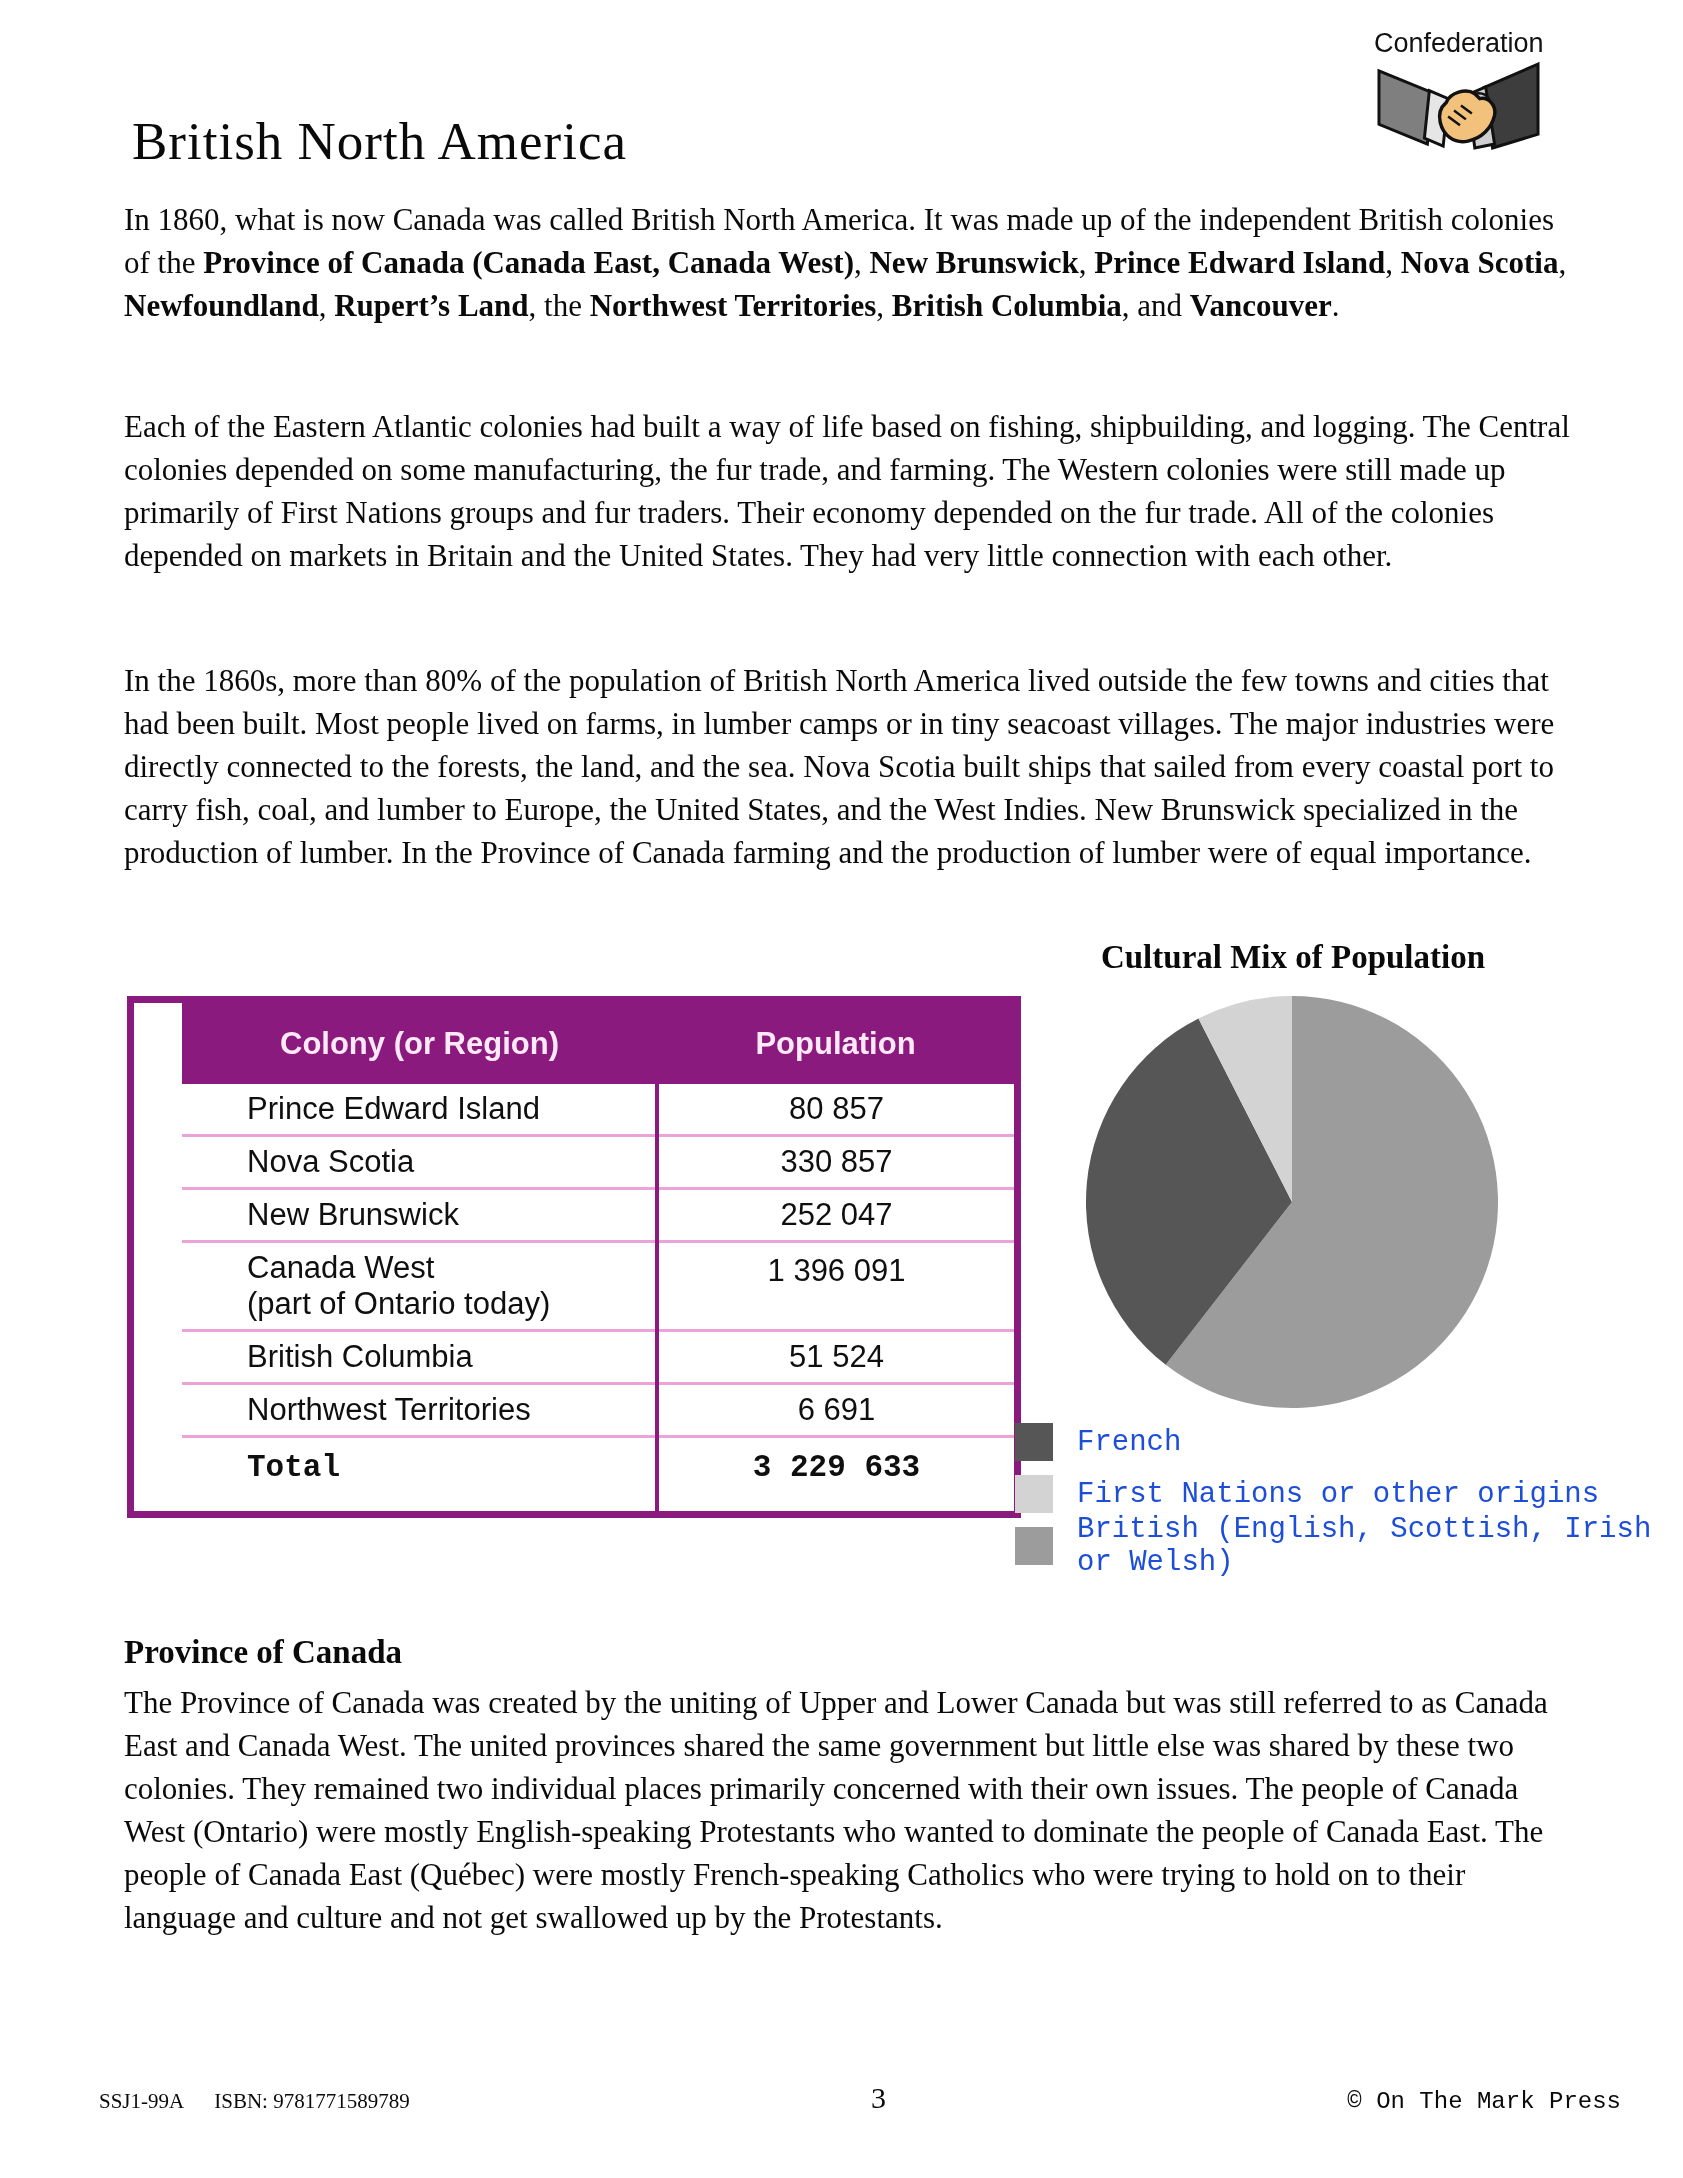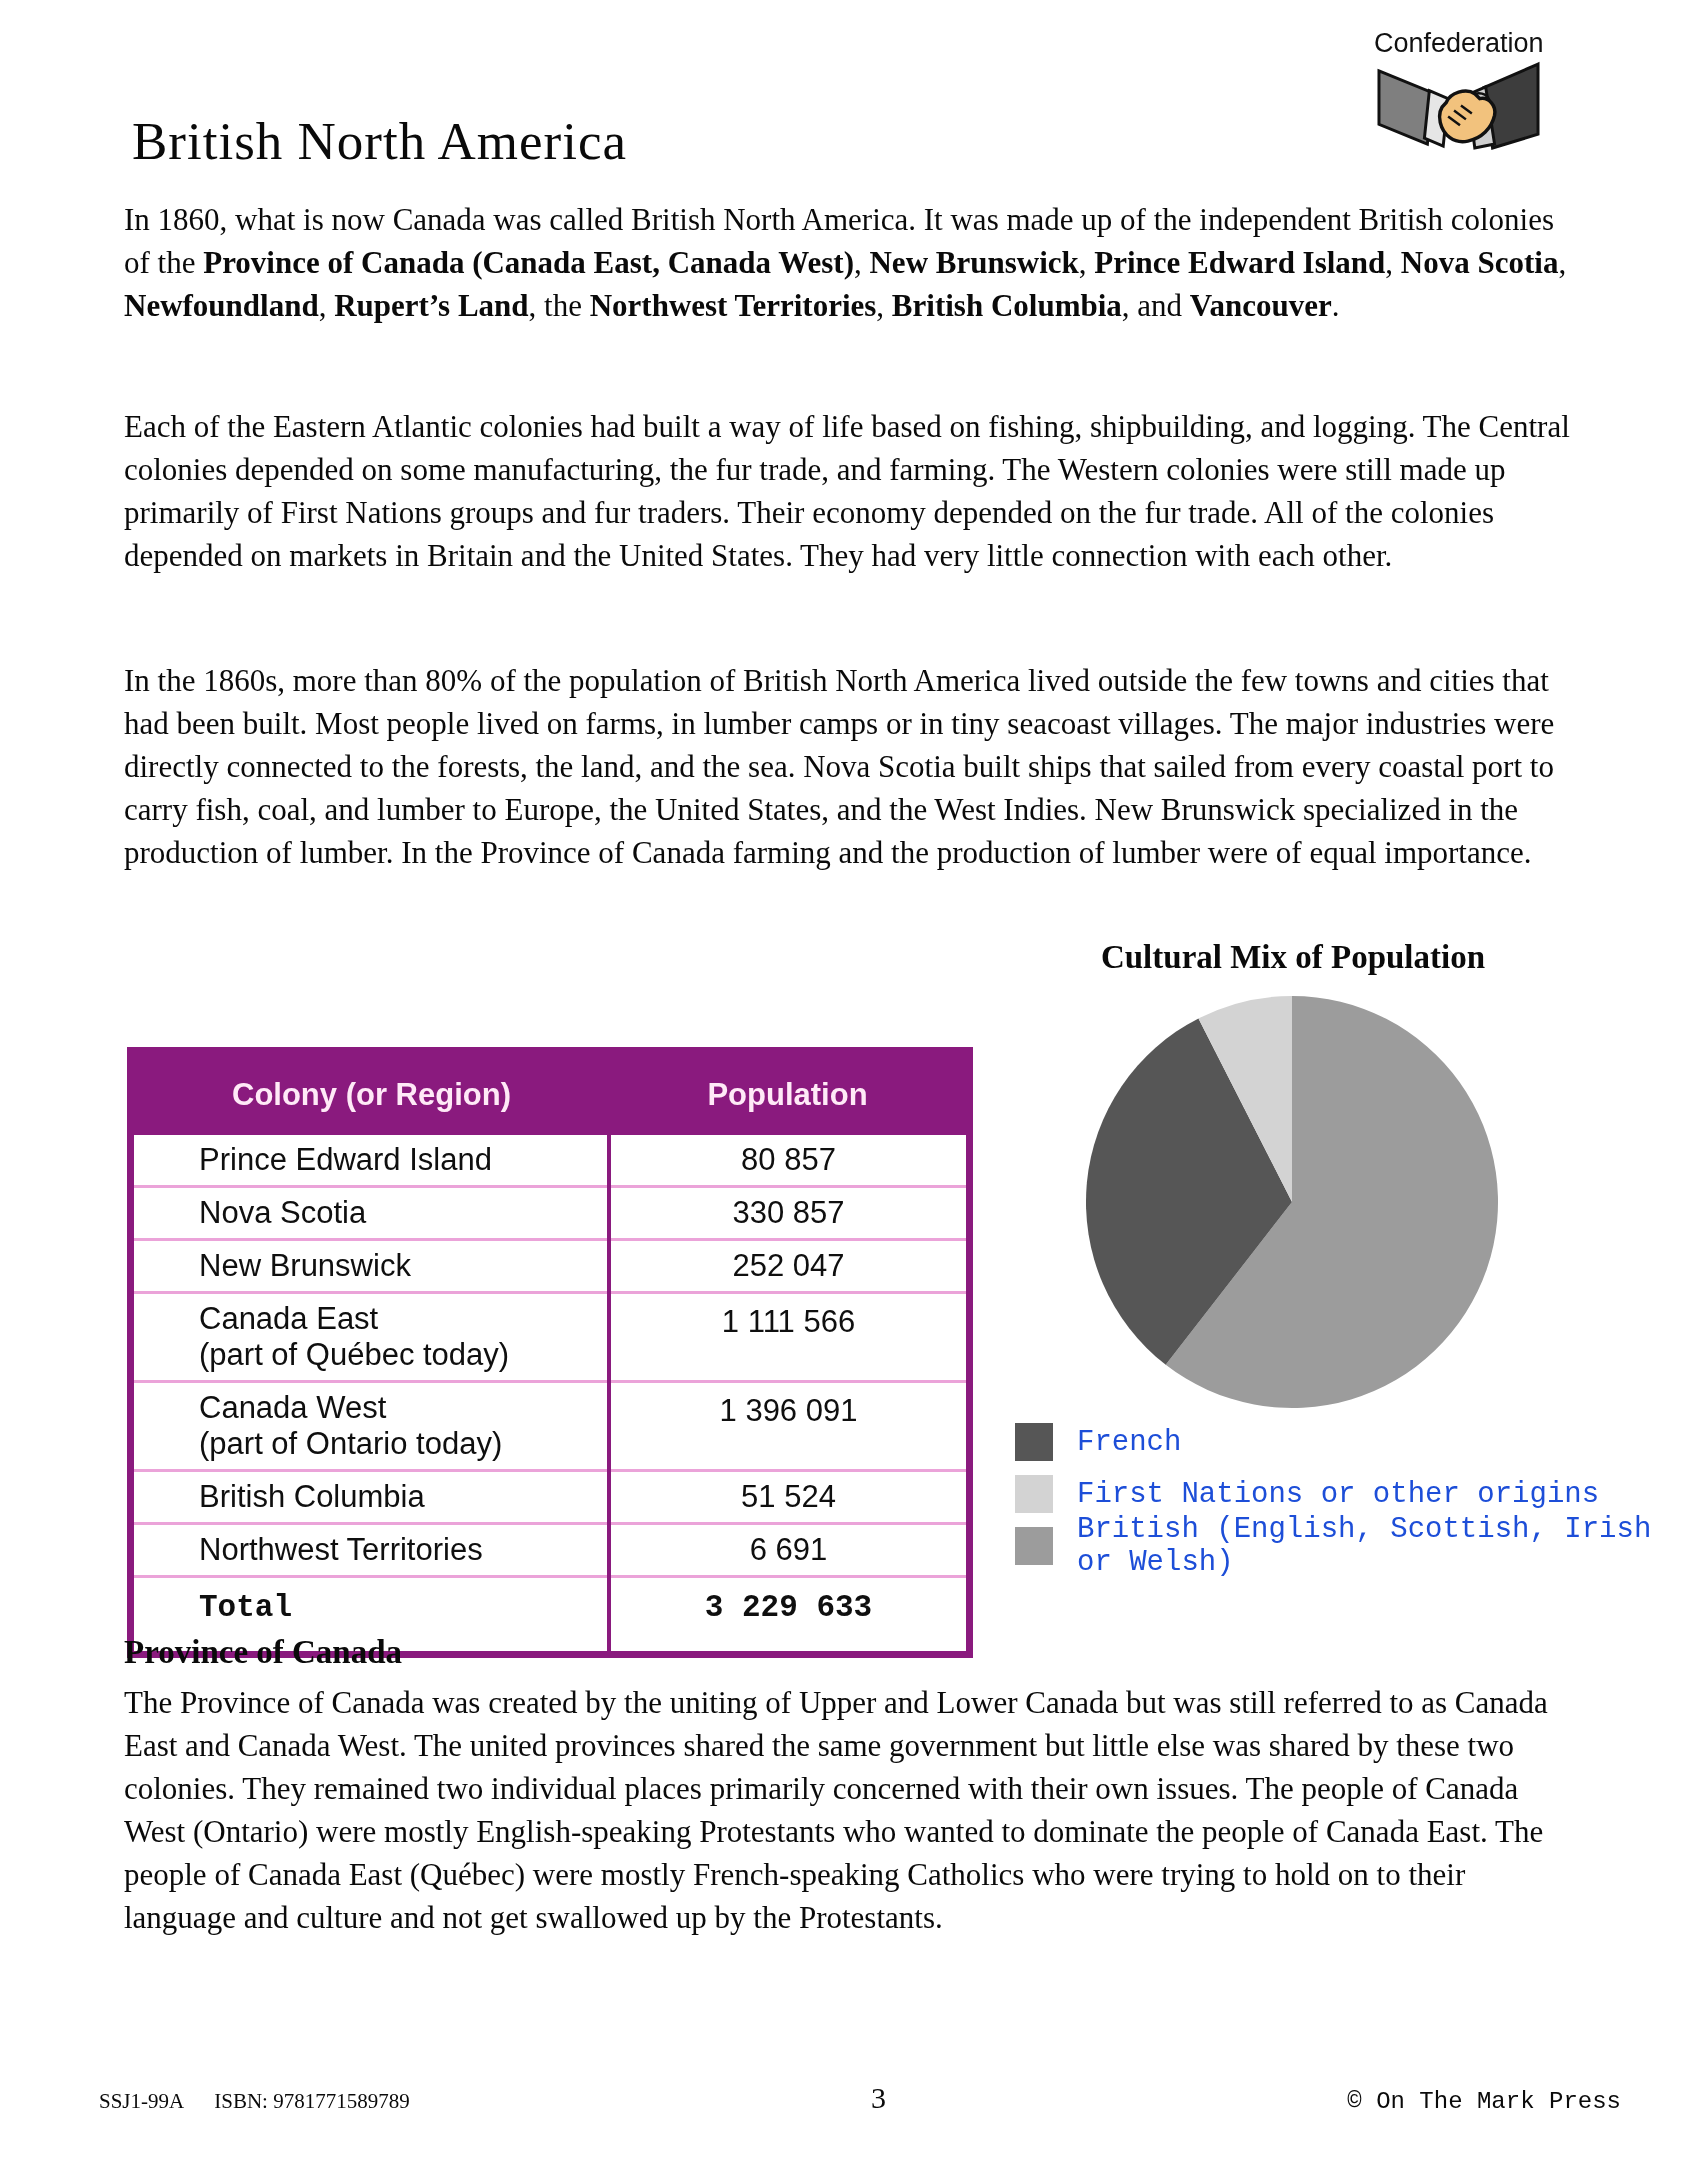--- a/index.html
+++ b/index.html
@@ -20,21 +20,21 @@
   #para1{top:198px;}
   #para2{top:405px;}
   #para3{top:659px;}
 
   
   .sec-heading{position:absolute;font-size:33px;font-weight:bold;margin:0;}
   #table-heading{left:124px;top:939px;}
   #chart-heading{left:1010px;top:939px;width:566px;text-align:center;}
   #province-heading{left:124px;top:1634px;}
   #province-body{top:1681px;}
-  .tbl-wrap{position:absolute;left:127px;top:1047px;width:832px;border:7px solid #8a1a7e;background:#fff;}
+  .tbl-wrap{position:absolute;left:127px;top:996px;width:832px;border:7px solid #8a1a7e;background:#fff;padding-left:48px;}
   .tbl-wrap table{width:100%;border-collapse:collapse;font-family:"Liberation Sans",sans-serif;font-size:31px;}
   .tbl-wrap th{background:#8a1a7e;color:#ffe9f7;font-weight:bold;height:79px;font-size:31px;}
   .tbl-wrap td{border-top:3px solid #eba3d9;padding:7px 0;color:#0f0f0f;vertical-align:middle;}
   .tbl-wrap tbody tr:first-child td{border-top:0;}
   .tbl-wrap td.colname{width:408px;padding-left:65px;border-right:4px solid #8a1a7e;}
   .tbl-wrap td.colval{text-align:center;}
   .tbl-wrap .sub{line-height:36px;}
   .tbl-wrap tr.total td{font-weight:bold;padding-top:12px;padding-bottom:26px;font-family:Liberation Mono, monospace;}
 
   
@@ -108,27 +108,20 @@
           <td class="colval">330 857</td>
         </tr>
         <tr>
           <td class="colname">
               <div>New Brunswick</div>
             </td>
           <td class="colval">252 047</td>
         </tr>
         <tr>
           <td class="colname">
-            <div>Canada East</div>
-            <div class="sub">(part of Québec today)</div>
-          </td>
-          <td class="colval" style="vertical-align:top;padding-top:10px;">1 111 566</td>
-        </tr>
-        <tr>
-          <td class="colname">
             <div>Canada West</div>
             <div class="sub">(part of Ontario today)</div>
           </td>
           <td class="colval" style="vertical-align:top;padding-top:10px;">1 396 091</td>
         </tr>
         <tr>
           <td class="colname">
               <div>British Columbia</div>
             </td>
           <td class="colval">51 524</td>

